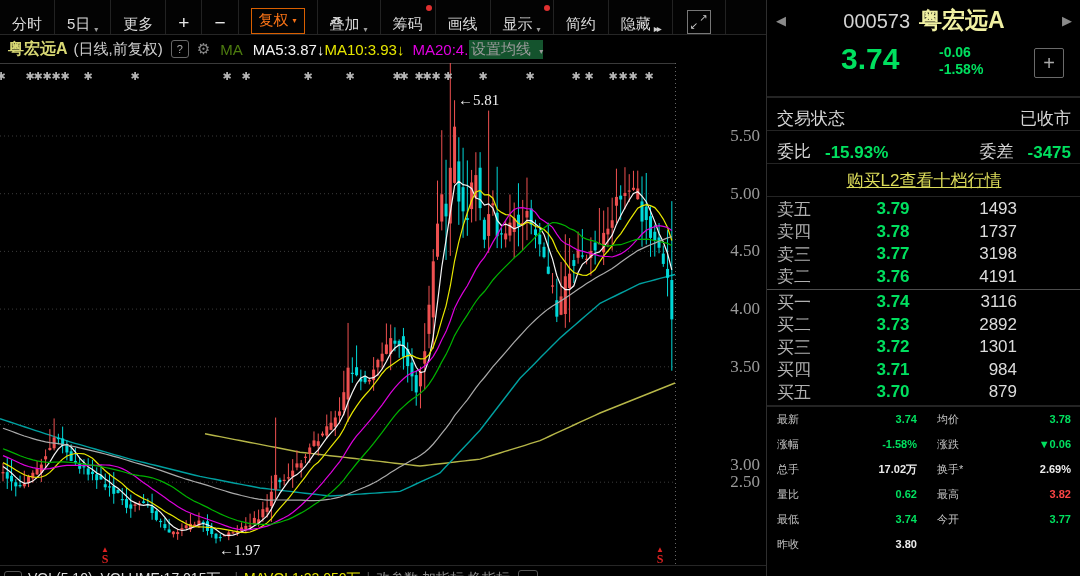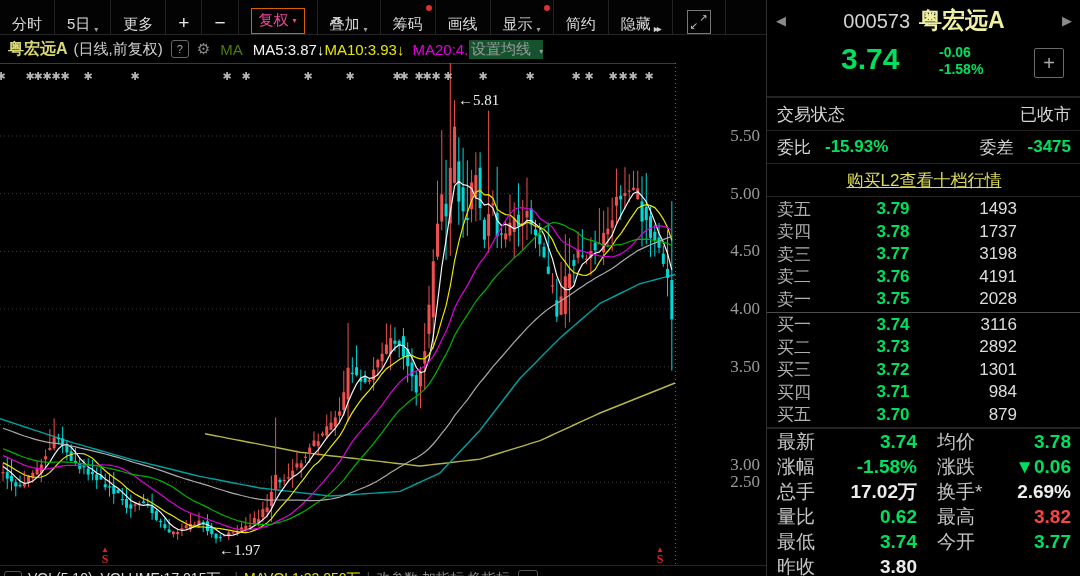--- a/index.html
+++ b/index.html
@@ -6,21 +6,21 @@
   #app{position:relative;width:1080px;height:576px;background:#000;overflow:hidden;
        font-family:"Liberation Sans",sans-serif;color:#ddd;-webkit-font-smoothing:antialiased;}
   
   .toolbar{position:absolute;left:0;top:0;width:766px;height:34px;display:flex;align-items:stretch;
            border-bottom:1px solid #262626;background:#030303;}
   .tb-item{position:relative;display:flex;align-items:flex-end;justify-content:center;
            padding:0 12px;color:#dcdcdc;font-size:15px;border-right:1px solid #222;white-space:nowrap;}
   .tb-item.big{font-size:19px;color:#e6e6e6;padding:0 12px;}
   .caret{font-size:8px;color:#9a9a9a;margin-left:4px;}
   .acc-wrap{border:1px solid #d95f00;display:inline-flex;align-items:center;padding:2px 7px 3px;}
-  .acc-wrap .lbl,.acc-wrap .caret{color:#ec4899;}
+  .acc-wrap .lbl,.acc-wrap .caret{color:#f97316;}
   .dot{position:absolute;top:5px;right:3px;width:6px;height:6px;border-radius:50%;background:#e03030;}
   .trail{font-size:10px;color:#cfcfcf;margin-left:3px;letter-spacing:-2px;}
   .exp-box{position:relative;width:22px;height:22px;border:1px solid #777;margin:0 2px;}
   .exp-box span{position:absolute;font-size:10px;color:#cfcfcf;line-height:10px;}
   .exp-ne{top:2px;right:2px;} .exp-sw{bottom:2px;left:2px;}
   
   .chart-header{position:absolute;left:0;top:35px;width:766px;height:28px;display:flex;
                 align-items:center;padding-left:8px;font-size:15px;}
   .qh-name{color:#d8d874;font-weight:bold;font-size:16px;margin-right:6px;}
   .qh-mode{color:#cfcfcf;margin-right:8px;}
@@ -51,35 +51,35 @@
   .nav-arrow{color:#8a8a8a;font-size:13px;}
   .p-code{color:#d4d4d4;font-size:20px;margin-right:9px;}
   .p-name{color:#f0f0a2;font-size:23px;font-weight:bold;}
   .p-row2{position:relative;height:52px;}
   .p-price{position:absolute;left:74px;top:2px;font-size:30px;font-weight:bold;color:#00e05f;}
   .p-chg{position:absolute;left:172px;top:4px;font-size:14px;font-weight:bold;color:#00e05f;
          line-height:17px;text-align:left;}
   .p-plus{position:absolute;right:17px;top:8px;width:28px;height:28px;border:1px solid #6a6a6a;
           border-radius:2px;color:#aaa;font-size:20px;display:flex;align-items:center;justify-content:center;}
   .div2{height:2px;background:#242424;} .div1{height:1px;background:#242424;}
-  .p-line{display:flex;align-items:center;height:32px;padding:0 10px;font-size:17px;}
+  .p-line{display:flex;align-items:flex-end;height:32px;padding:0 10px;font-size:17px;}
   .p-line .lab{color:#d6d6d6;}
   .sp{flex:1;}
   .g{color:#00e05f;font-weight:bold;} .r{color:#fa4545;font-weight:bold;}
   .cy{color:#00d7e9;font-weight:bold;} .wh{color:#ececec;font-weight:bold;}
   .l2-row{display:flex;align-items:center;justify-content:center;height:32px;font-size:17px;}
   .l2-row span{color:#dcdc5a;text-decoration:underline;}
   .book{padding:1px 0;}
   .b-row{display:flex;align-items:center;height:22.5px;padding:0 10px;font-size:17px;}
   .b-label{width:62px;color:#b0b0b0;}
   .b-price{width:108px;text-align:center;color:#00e05f;font-weight:bold;}
   .b-vol{width:70px;text-align:right;color:#dcdcdc;font-weight:normal;}
   .mid-sep{height:1px;background:#4d4d4d;margin:1px 0;}
   .stats{display:grid;grid-template-columns:160px 1fr;}
-  .s-row{display:flex;align-items:center;height:25px;padding:0 10px;font-size:19px;}
+  .s-row{display:flex;align-items:center;height:25px;padding:0 10px;font-size:11px;}
   .s-lab{color:#c4c4c4;}
   .s-val{flex:1;text-align:right;}
 </style>
 </head>
 <body>
 
 <div id="app">
 
   <div class="toolbar">
       <div class="tb-item">
@@ -580,25 +580,20 @@
         <div class="b-row">
           <span class="b-label">卖三</span>
           <span class="b-price">3.77</span>
           <span class="b-vol">3198</span>
         </div>
         <div class="b-row">
           <span class="b-label">卖二</span>
           <span class="b-price">3.76</span>
           <span class="b-vol">4191</span>
         </div>
-        <div class="b-row">
-          <span class="b-label">卖一</span>
-          <span class="b-price">3.75</span>
-          <span class="b-vol">2028</span>
-        </div>
         <div class="mid-sep"></div>
         <div class="b-row">
           <span class="b-label">买一</span>
           <span class="b-price">3.74</span>
           <span class="b-vol">3116</span>
         </div>
         <div class="b-row">
           <span class="b-label">买二</span>
           <span class="b-price">3.73</span>
           <span class="b-vol">2892</span>

